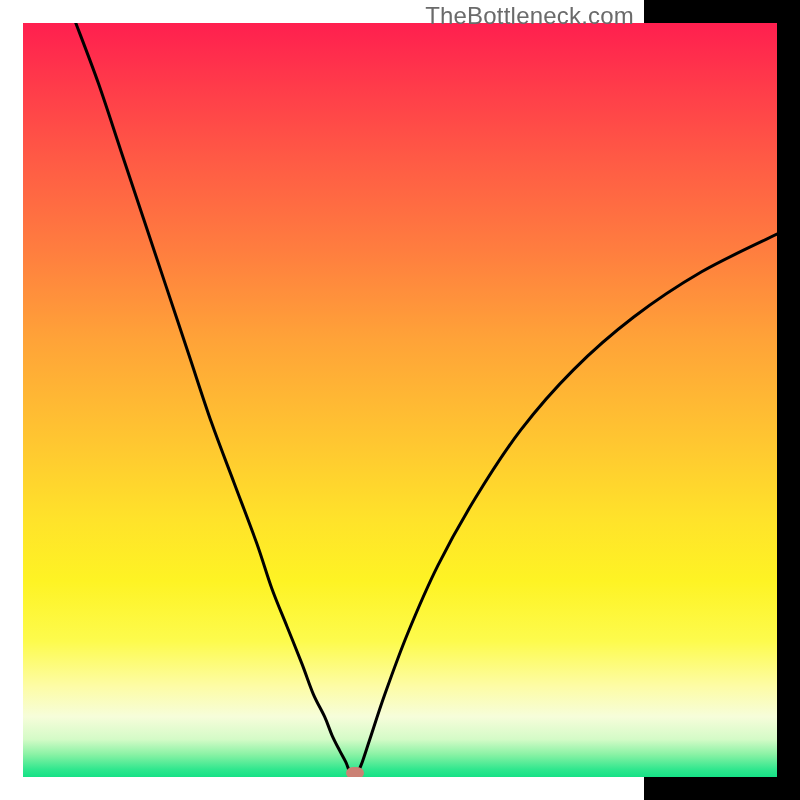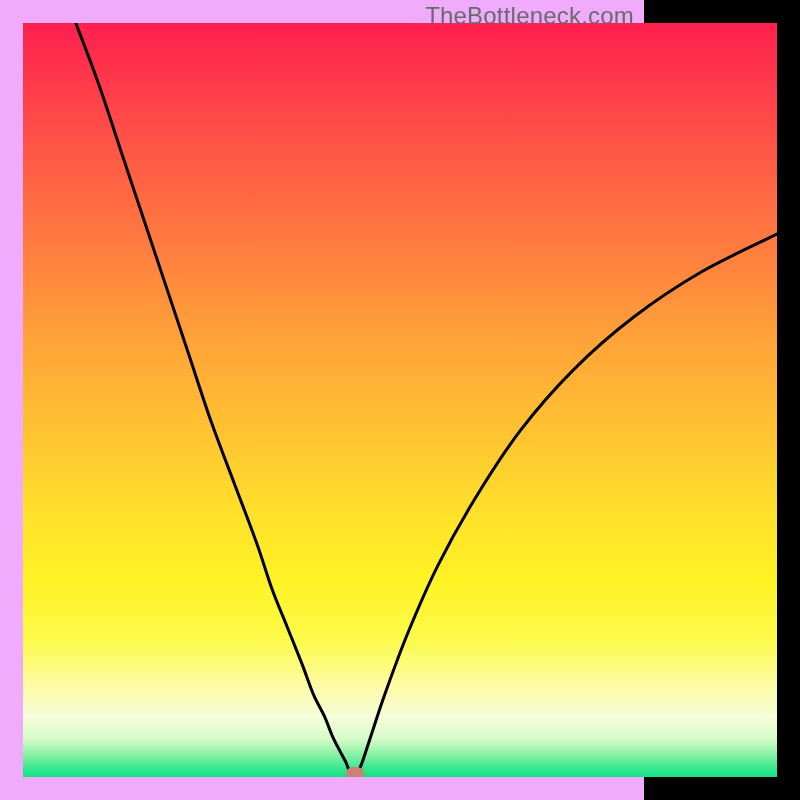--- a/index.html
+++ b/index.html
@@ -8,21 +8,21 @@
     width: 800px;
     height: 800px;
     background: #000;
     font-family: Arial, Helvetica, sans-serif;
     overflow: hidden;
   }
   .frame {
     position: relative;
     width: 644px;
     height: 800px;
-    background: #f0abfc;
+    background: #ffffff;
   }
   .watermark {
     position: absolute;
     top: 2px;
     right: 10px;
     color: #6a6a6a;
     font-size: 24px;
     font-weight: 500;
     z-index: 10;
     letter-spacing: 0.2px;

